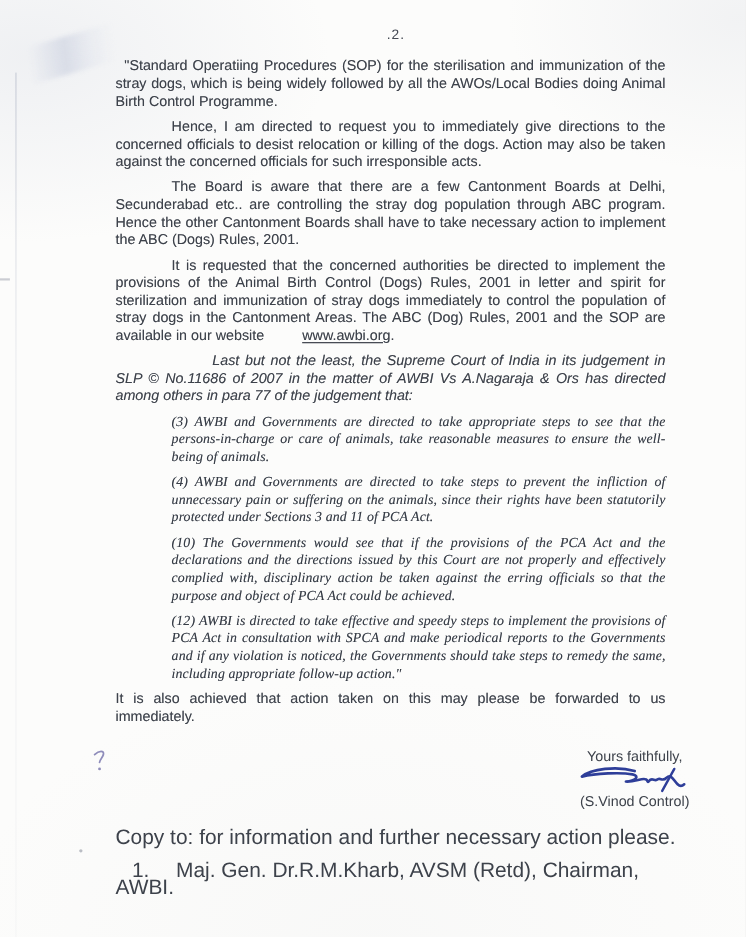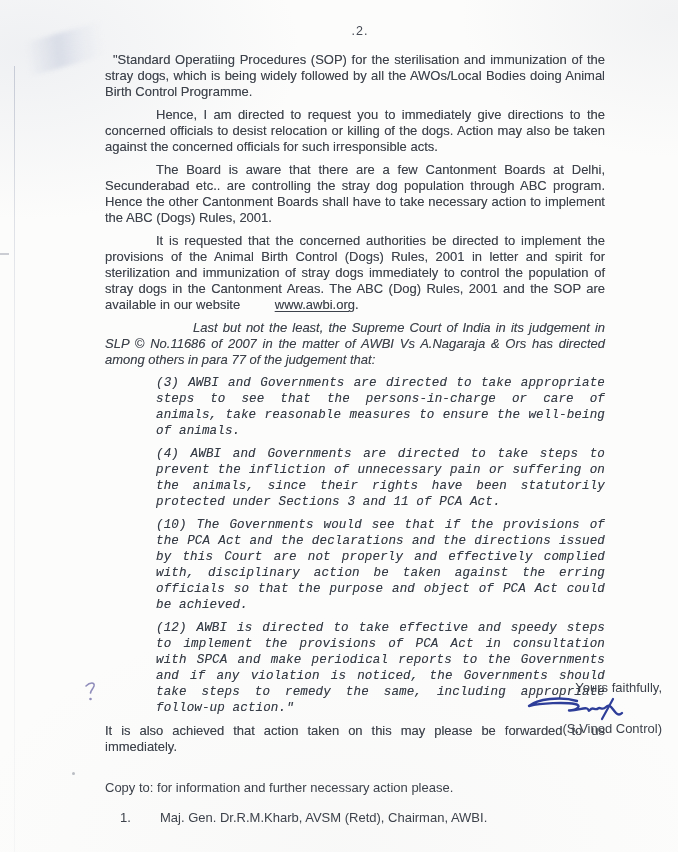--- a/index.html
+++ b/index.html
@@ -24,31 +24,31 @@
 
   .page-number{position:absolute;top:24px;left:330px;width:60px;text-align:center;
     font-size:12.5px;letter-spacing:1px;color:#454a54;}
 
   .content{position:absolute;left:105px;top:52px;width:500px;}
   .content p{margin:0 0 7px 0;font-size:13px;line-height:16px;text-align:justify;
     text-shadow:0 0 .4px rgba(61,66,75,.45);}
   p.first-indent{text-indent:8px;}
   p.indent{text-indent:51px;}
   p.indent-lg{text-indent:88px;font-style:italic;}
-  p.quote{margin-left:51px;font-style:italic;font-family:Liberation Mono, monospace;
+  p.quote{margin-left:51px;font-style:italic;font-family:Liberation Serif, serif;
     font-size:12.6px;line-height:16px;letter-spacing:.1px;color:#363c46;
     text-shadow:0 0 .4px rgba(54,60,70,.45);}
   p.closing{margin-top:3px;}
   .link{text-decoration:underline;text-underline-offset:2px;margin-left:31px;}
 
-  .sign-block{position:absolute;top:680px;left:492px;width:170px;text-align:right;
+  .sign-block{position:absolute;top:680px;left:492px;width:170px;text-align:center;
     font-size:13px;line-height:15px;color:#3d424b;}
   .sign-block .sig{display:block;margin:-1px auto -3px auto;}
 
-  .copy-block{position:absolute;left:105px;top:754px;width:520px;font-size:13px;color:#3d424b;margin-top:26px;}
+  .copy-block{position:absolute;left:105px;top:754px;width:520px;font-size:19px;color:#3d424b;}
   .copy-heading{margin-bottom:14px;line-height:16px;}
   .copy-row{line-height:15.5px;}
   .copy-row .num{display:inline-block;width:40px;margin-left:15px;}
 
   .pen-mark{position:absolute;left:84px;top:680px;opacity:.85;}
 </style>
 </head>
 <body>
 
 <div class="page">

